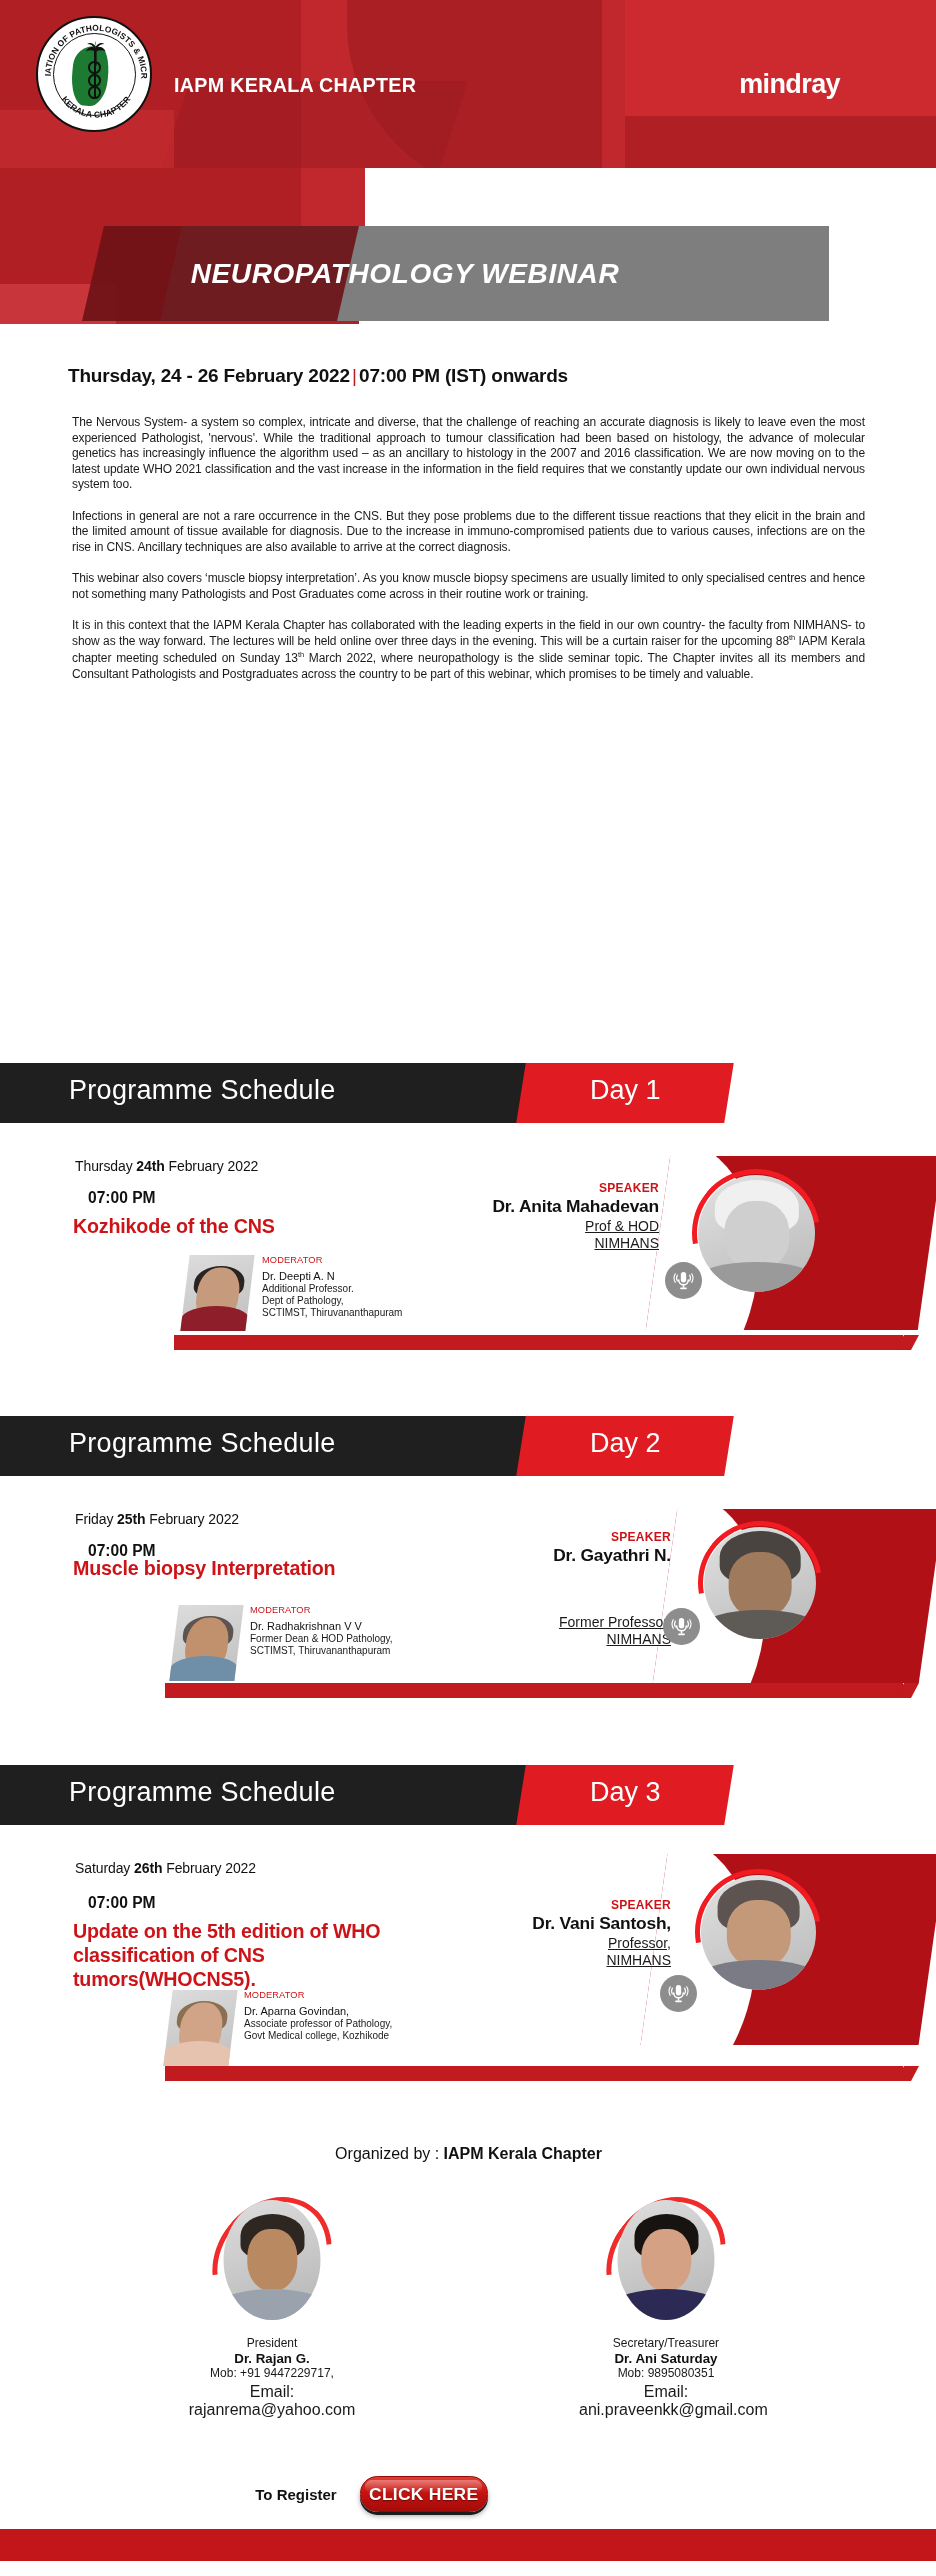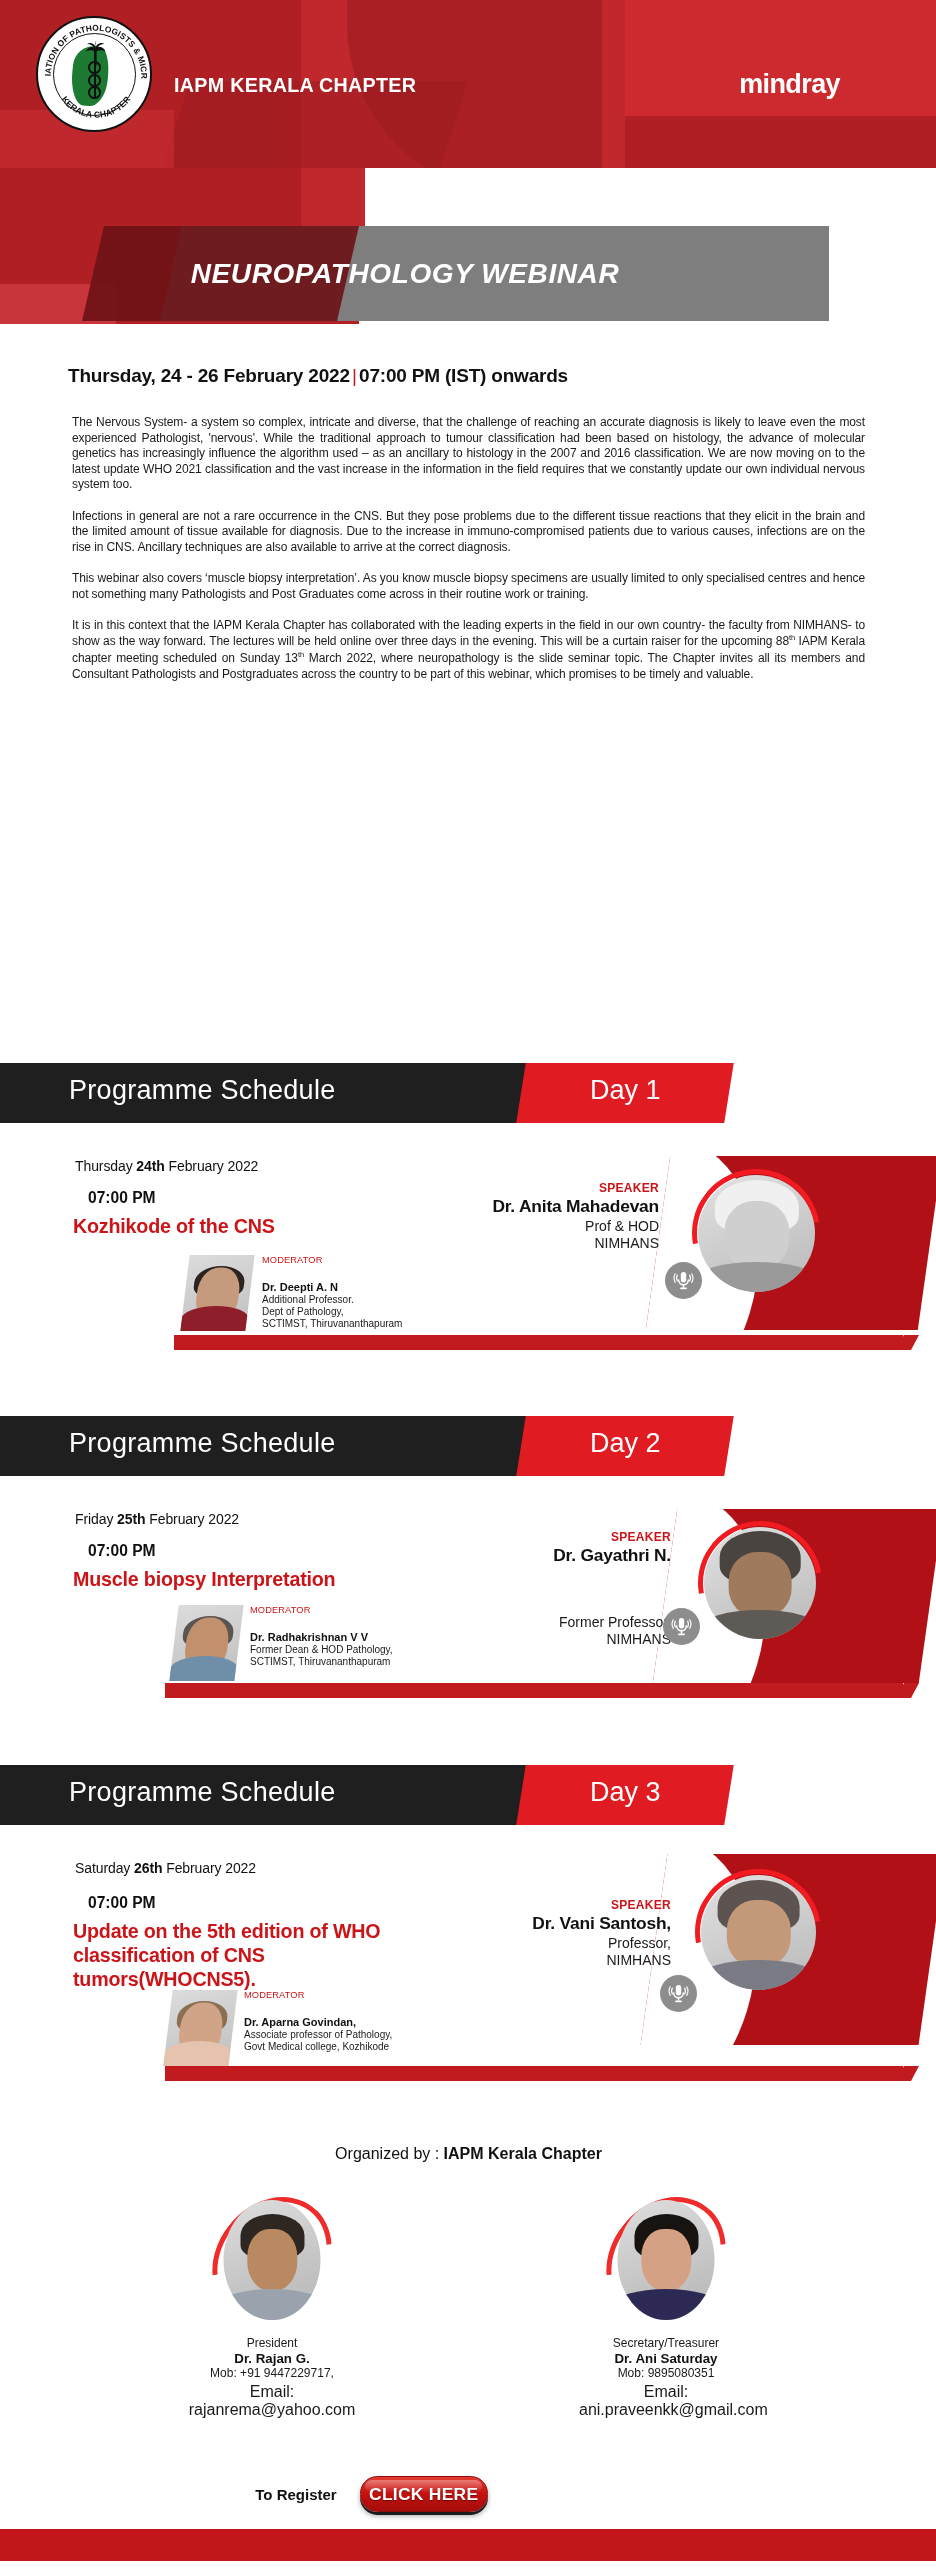--- a/index.html
+++ b/index.html
@@ -153,21 +153,21 @@
   .mod-photo .hair {
     position:absolute; left:50%; top:14%; transform:translateX(-50%);
     width:50px; height:32px; border-radius:50% 50% 36% 36%;
   }
   .mod-photo .body {
     position:absolute; left:50%; bottom:0; transform:translateX(-50%);
     width:67px; height:25.5px; border-radius:50% 50% 0 0;
   }
   .mod-text { position:absolute; }
   .mod-label { font-size:9.3px; color:#cc1418; font-weight:400; letter-spacing:0.1px; }
-  .mod-name { font-size:11px; font-weight:700; color:#111; margin-top:16px; }
+  .mod-name { font-size:11px; font-weight:400; color:#111; margin-top:5px; }
   .mod-aff { font-size:10px; color:#1a1a1a; line-height:1.20; margin-top:0.6px; }
 
   
   .spk-panel {
     position:absolute; background:#b11116;
     transform:skewX(-8deg); overflow:hidden;
   }
   .spk-panel .inner-curve {
     position:absolute; left:-104px; top:-23px; width:208px; height:301px;
     background:#ffffff; border-radius:0 60% 60% 0 / 0 50% 50% 0;
@@ -190,21 +190,21 @@
     position:absolute; left:50%; top:22%; transform:translateX(-50%);
     width:56%; height:58%; border-radius:45% 45% 44% 44%;
   }
   .spk-photo .shoulders {
     position:absolute; left:50%; bottom:-4%; transform:translateX(-50%);
     width:104%; height:30%; border-radius:50% 50% 0 0;
   }
   .spk-text { position:absolute; text-align:right; }
   .spk-label { font-size:12px; font-weight:700; color:#cc1418; letter-spacing:0.3px; }
   .spk-name { font-size:17.4px; font-weight:700; color:#111; margin-top:1.2px; letter-spacing:-0.2px; }
-  .spk-aff { font-size:14px; color:#1a1a1a; line-height:1.20; margin-top:0.6px; }
+  .spk-aff { font-size:14px; color:#1a1a1a; line-height:1.20; margin-top:0.6px;text-decoration:underline; }
 
   .mic-icon {
     position:absolute; width:37px; height:37px; border-radius:50%;
     background:#8d8d8d; display:flex; align-items:center; justify-content:center;
   }
   .mic-icon svg { width:23px; height:23px; }
 
   .day-underline {
     position:absolute; height:15px; background:#c11a1f;
   }
@@ -438,21 +438,21 @@
         <rect x="8.4" y="19.4" width="7.2" height="1.6" rx=".8"></rect>
         <path d="M5.6 6.4a6.2 6.2 0 0 0 0 6.2" stroke="#ffffff" stroke-width="1.2" fill="none" stroke-linecap="round"></path>
         <path d="M3.4 5a9 9 0 0 0 0 9" stroke="#ffffff" stroke-width="1.2" fill="none" stroke-linecap="round"></path>
         <path d="M18.4 6.4a6.2 6.2 0 0 1 0 6.2" stroke="#ffffff" stroke-width="1.2" fill="none" stroke-linecap="round"></path>
         <path d="M20.6 5a9 9 0 0 1 0 9" stroke="#ffffff" stroke-width="1.2" fill="none" stroke-linecap="round"></path>
       </svg>
     </div>
 
     <div class="day-date" style="top:18.5px;"><span>Friday </span><b>25th</b><span> February 2022</span></div>
     <div class="day-time" style="top:50px;">07:00 PM</div>
-    <div class="day-topic" style="top:75px;">Muscle biopsy Interpretation</div>
+    <div class="day-topic" style="top:64px;">Muscle biopsy Interpretation</div>
 
     <div class="mod-photo" style="left:174px;top:113px;">
       <div class="hair" style="background:#5b5450;"></div>
       <div class="face" style="background:#c1906c;"></div>
       <div class="body" style="background:#6f8ea8;"></div>
     </div>
     <div class="mod-text" style="left:250px;top:113px;">
       <div class="mod-label">MODERATOR</div>
       <div class="mod-name">Dr. Radhakrishnan V V</div>
       <div class="mod-aff" style="white-space:pre-line;">Former Dean &amp; HOD Pathology,

